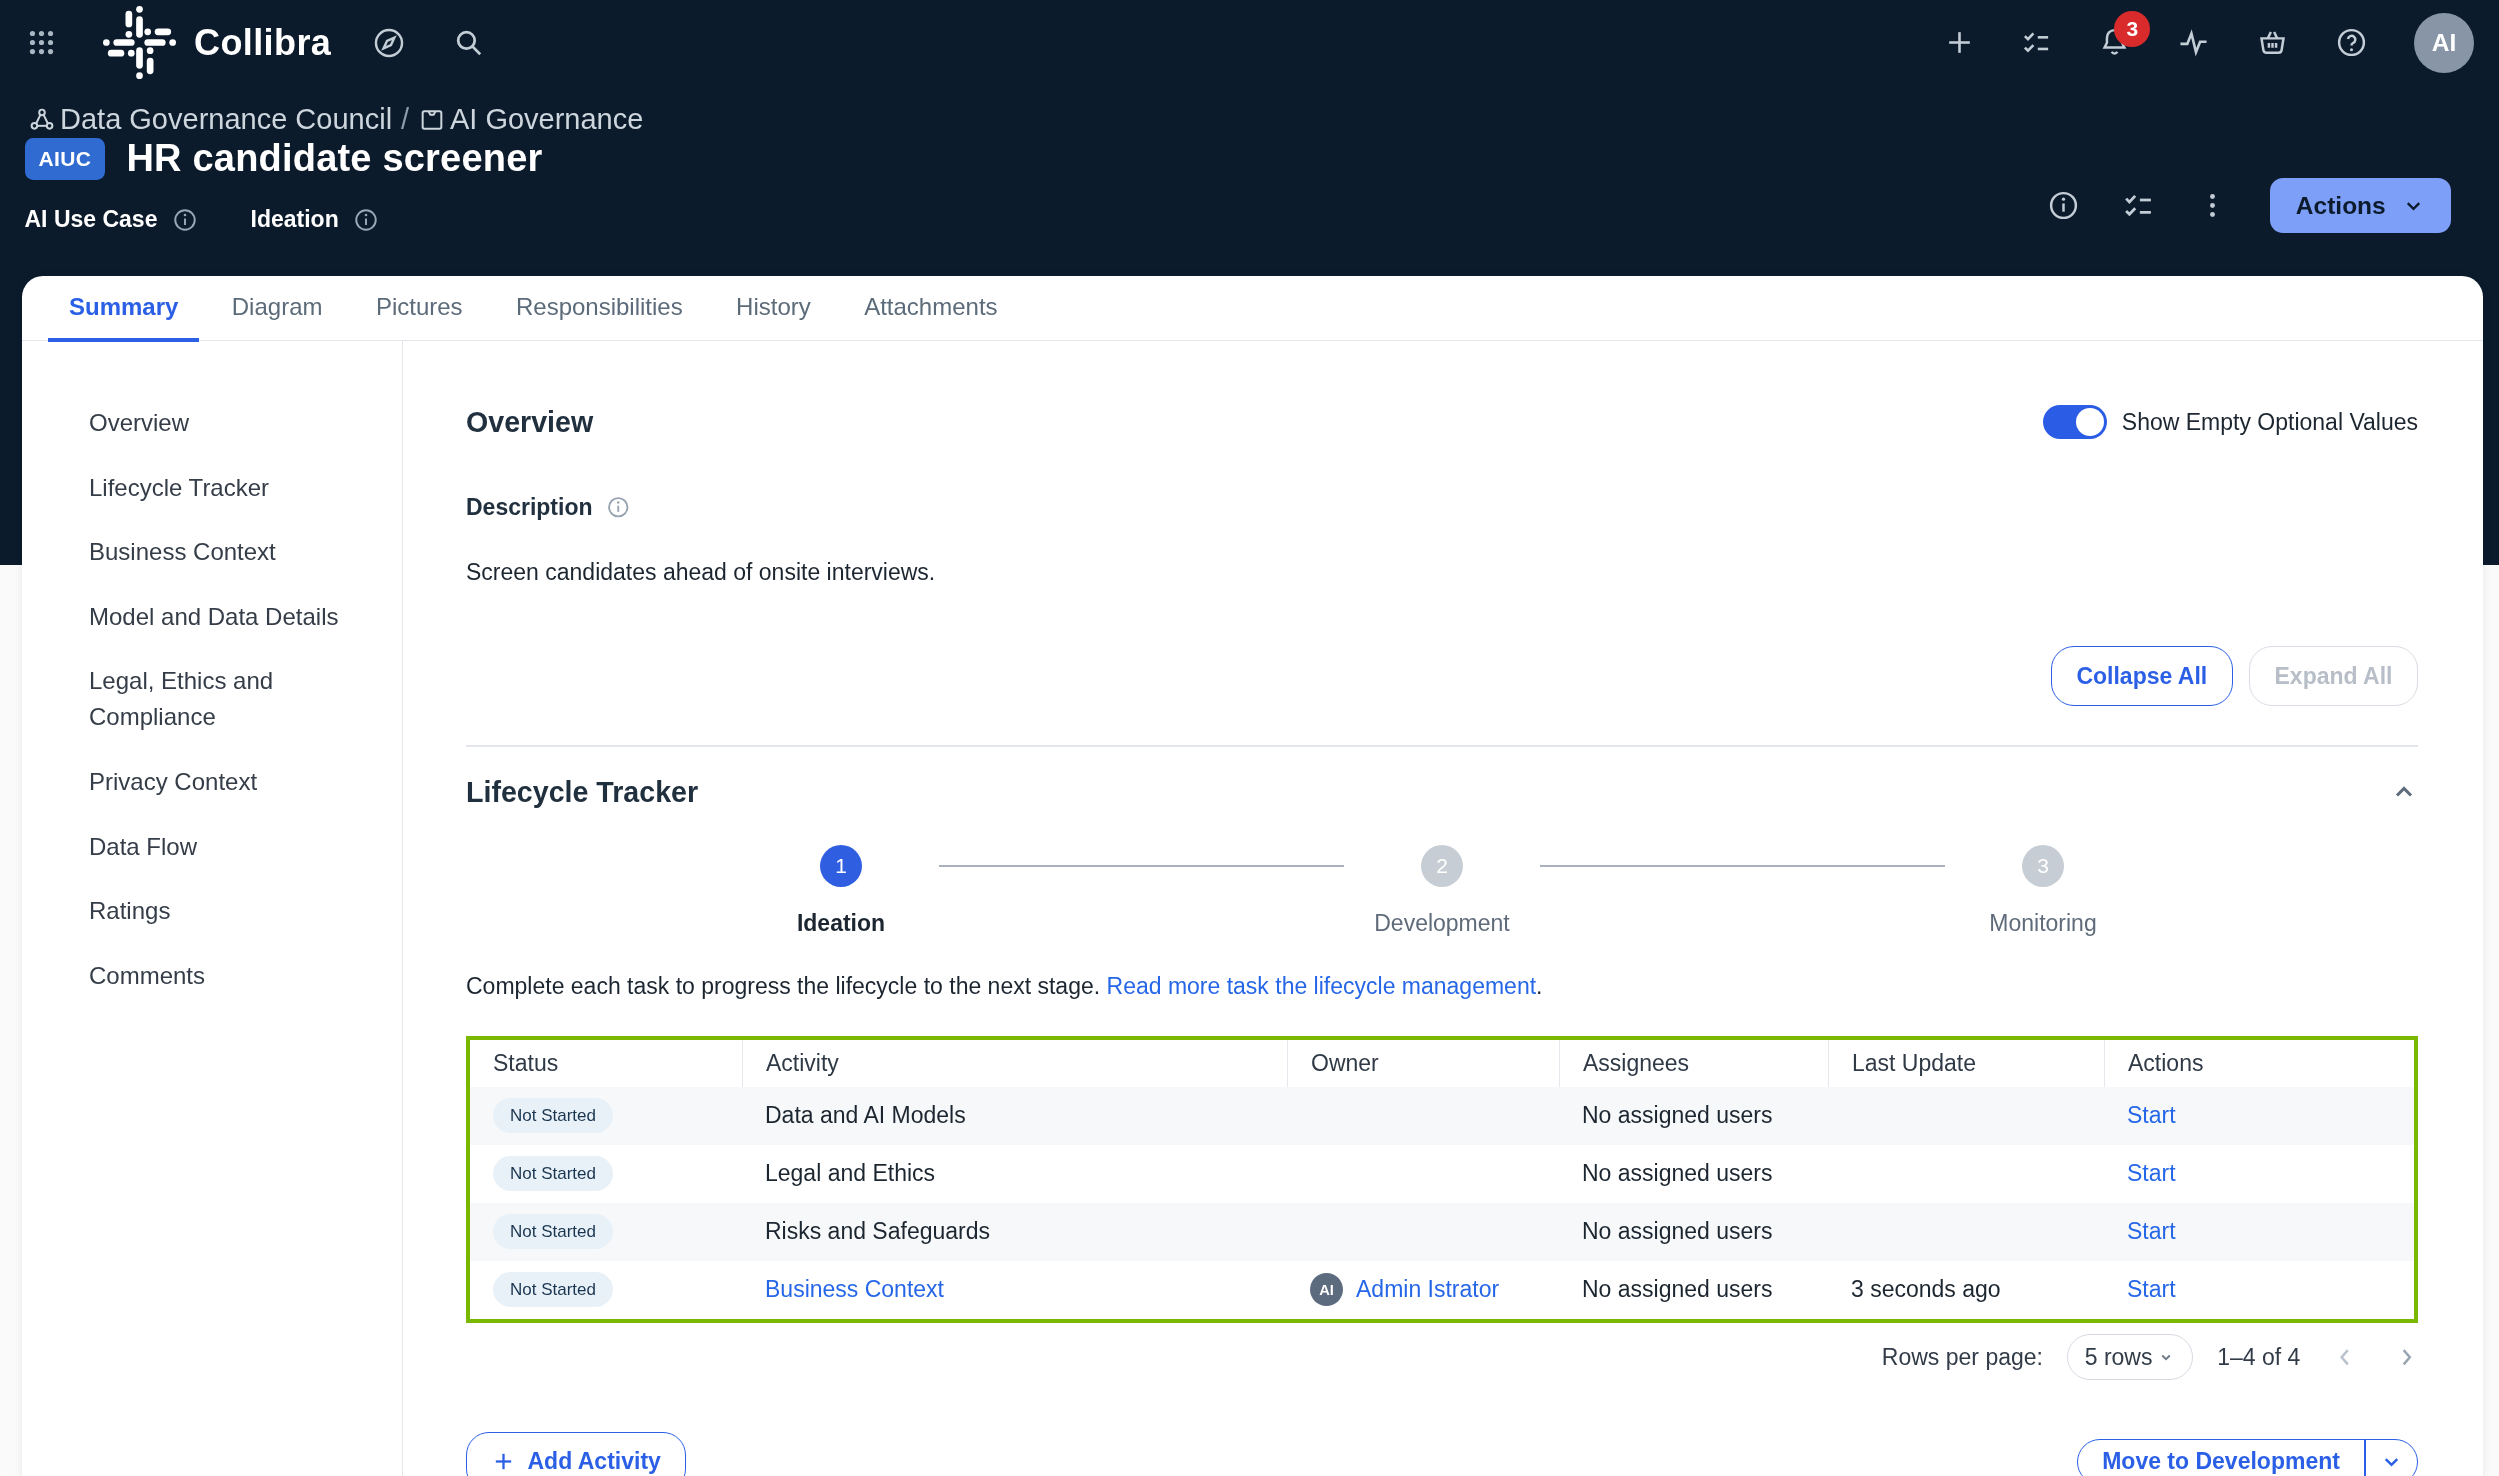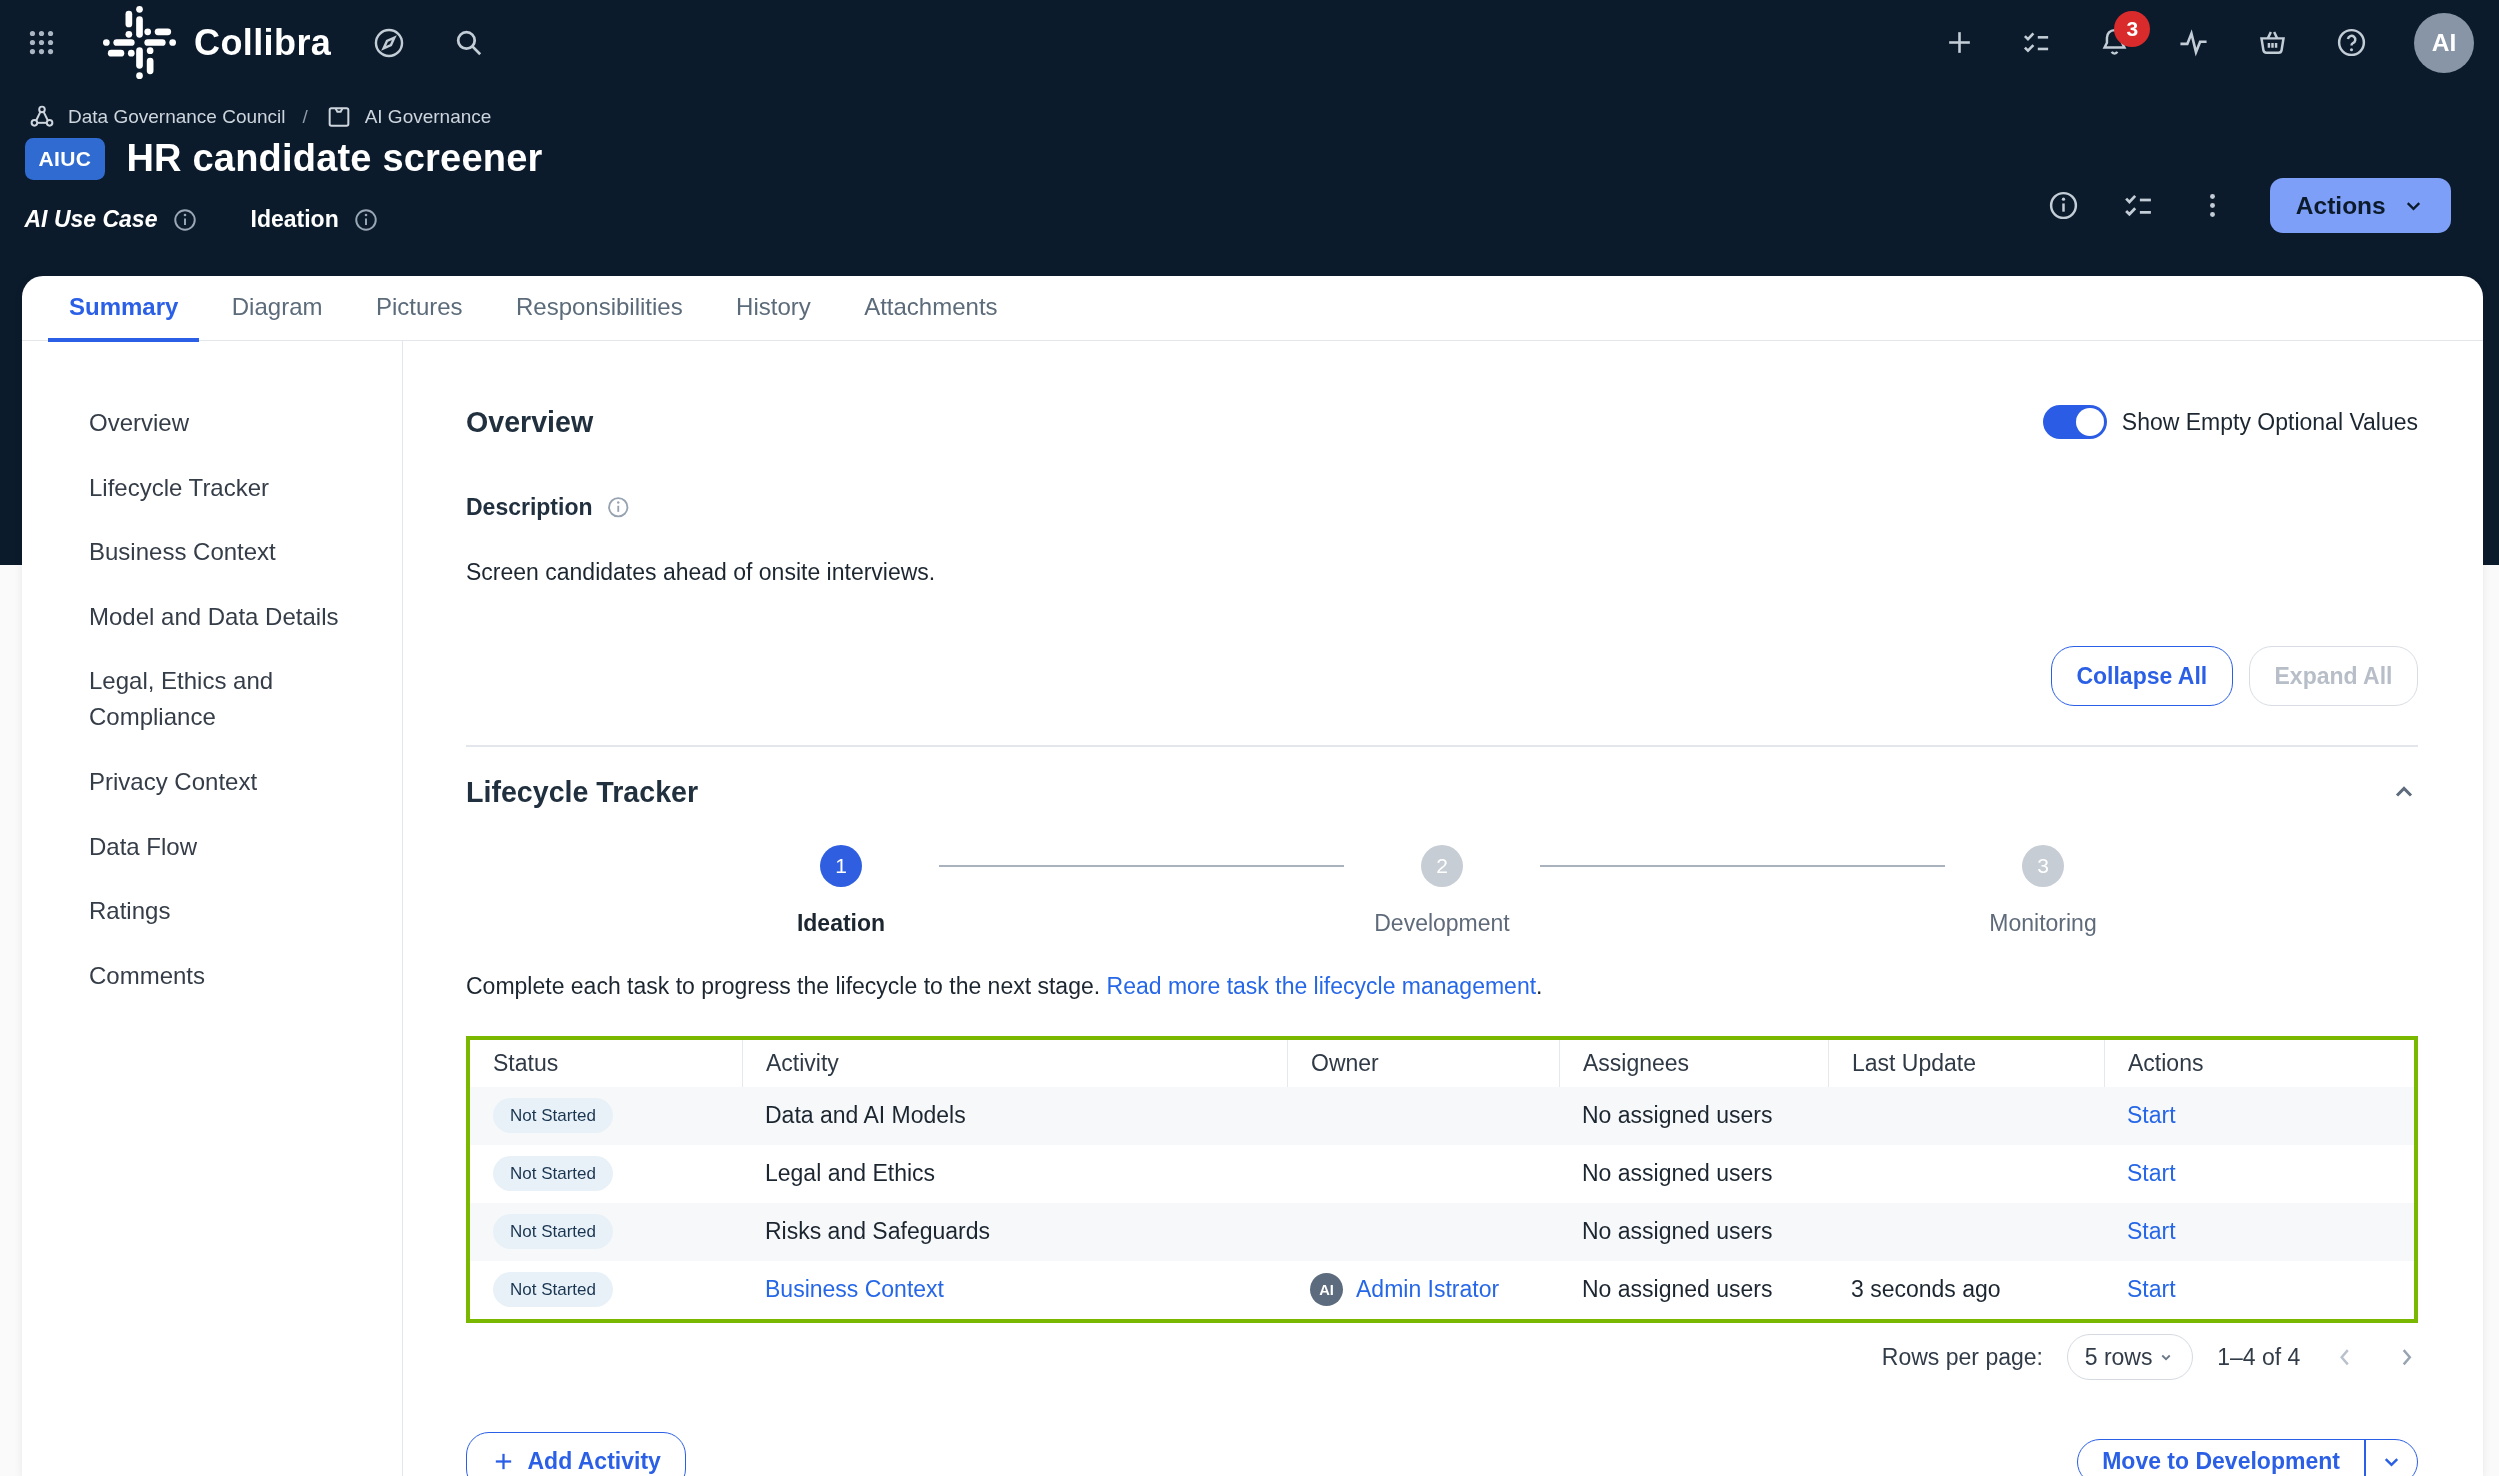--- a/index.html
+++ b/index.html
@@ -28,29 +28,29 @@
   .brand{display:flex;align-items:center;margin-left:46px;}
   .brand-word{color:#ffffff;font-size:36px;font-weight:600;letter-spacing:0.4px;margin-left:18px;}
   .topbar-compass{margin-left:41px;}
   .topbar-search{margin-left:46px;}
   .topbar-right{margin-left:auto;display:flex;align-items:center;gap:46px;}
   .bell-wrap{position:relative;}
   .bell-badge{position:absolute;top:-14.7px;left:16.3px;min-width:36px;height:36px;border-radius:18px;background:var(--red);color:#fff;font-size:21px;font-weight:700;display:flex;align-items:center;justify-content:center;padding:0 4.9px;}
   .avatar{width:60px;height:60px;border-radius:50%;background:#8795a6;color:#fff;font-size:24.5px;font-weight:600;display:flex;align-items:center;justify-content:center;cursor:pointer;}
 
   
-  .breadcrumb{position:absolute;top:103px;left:28px;display:flex;align-items:center;gap:12px;color:#cdd5dd;font-size:19px;}
+  .breadcrumb{position:absolute;top:103px;left:28px;display:flex;align-items:center;gap:4px;color:#cdd5dd;font-size:29px;}
   .breadcrumb .crumb{cursor:pointer;}
   .breadcrumb .sep{color:#8e9aa7;margin:0 4.9px;}
   .title-row{position:absolute;top:137px;left:24.5px;display:flex;align-items:center;gap:21px;}
   .type-badge{background:var(--badge-blue);color:#fff;font-size:21px;font-weight:700;padding:9px 14px;border-radius:8.2px;letter-spacing:0.4px;}
   .page-title{color:#fff;font-size:38px;font-weight:600;letter-spacing:0.2px;}
   .subtitle-row{position:absolute;top:206px;left:24.5px;display:flex;align-items:center;gap:14.7px;color:#fff;font-size:23px;}
   .subtitle-gap{width:23px;}
-  .asset-type{font-weight:700;font-style:italic;}
+  .asset-type{font-weight:700;}
   .status-name{font-weight:600;}
   .title-controls{position:absolute;top:178px;right:49px;display:flex;align-items:center;gap:42px;}
   .actions-btn{display:flex;align-items:center;gap:16.3px;background:var(--actions-blue);color:var(--navy);font-size:24.5px;font-weight:700;height:55px;padding:0 26px;border:none;border-radius:13px;cursor:pointer;}
 
   
   .card{position:absolute;top:276px;left:22px;right:17px;bottom:0;background:#fff;border-radius:21px 21px 0 0;display:flex;flex-direction:column;overflow:hidden;box-shadow:0 1.6px 8.2px rgba(0,0,0,.08);}
   .tabbar{height:65px;flex:0 0 65px;display:flex;align-items:stretch;padding-left:26px;gap:11.4px;border-bottom:1.6px solid var(--divider);}
   .tab{display:flex;align-items:center;padding:1px 21px;font-size:24px;color:#5c6b7a;cursor:pointer;border-bottom:4.9px solid transparent;margin-bottom:-1.6px;}
   .tab.active{color:var(--accent);font-weight:600;border-bottom-color:var(--accent);}
   .card-body{flex:1;display:flex;min-height:0;}

